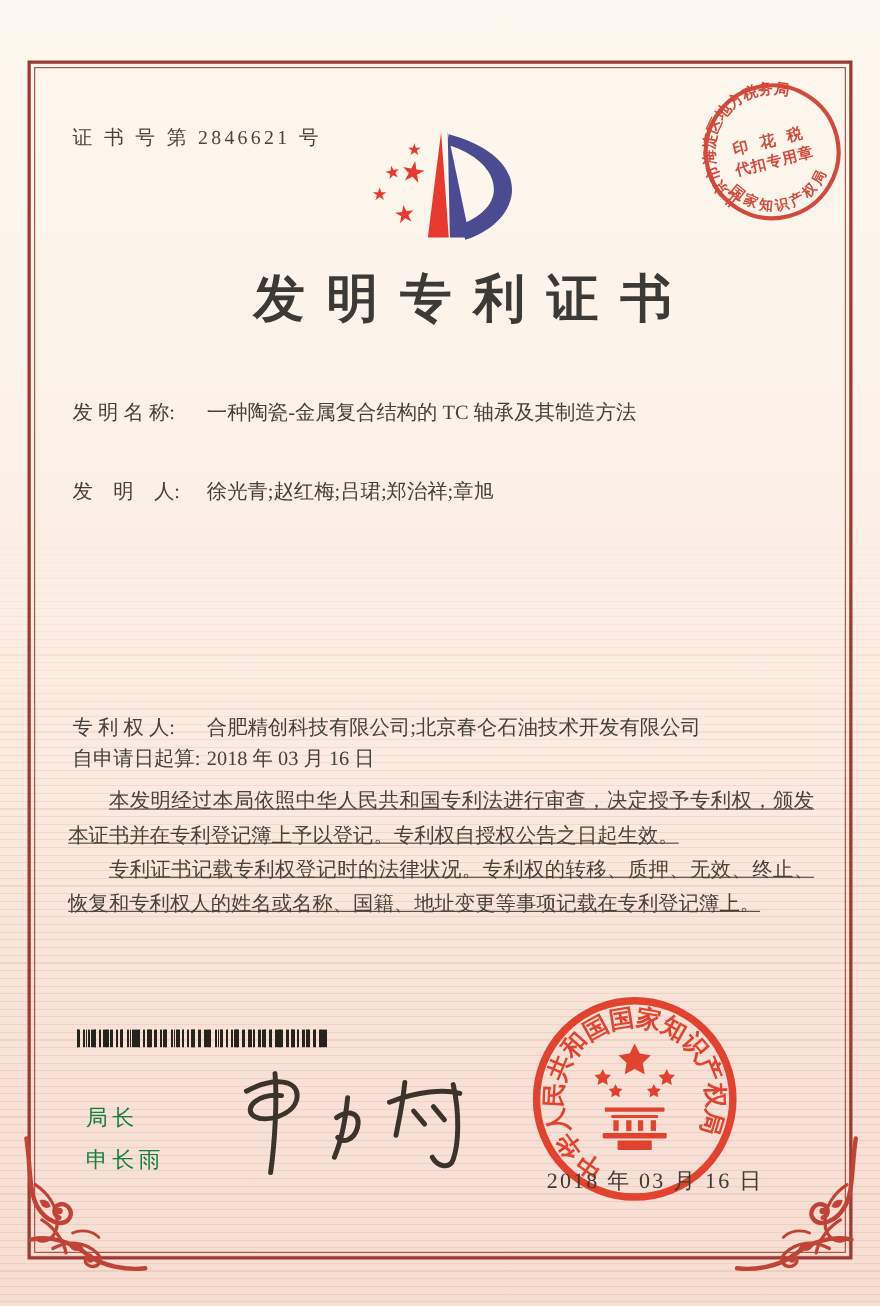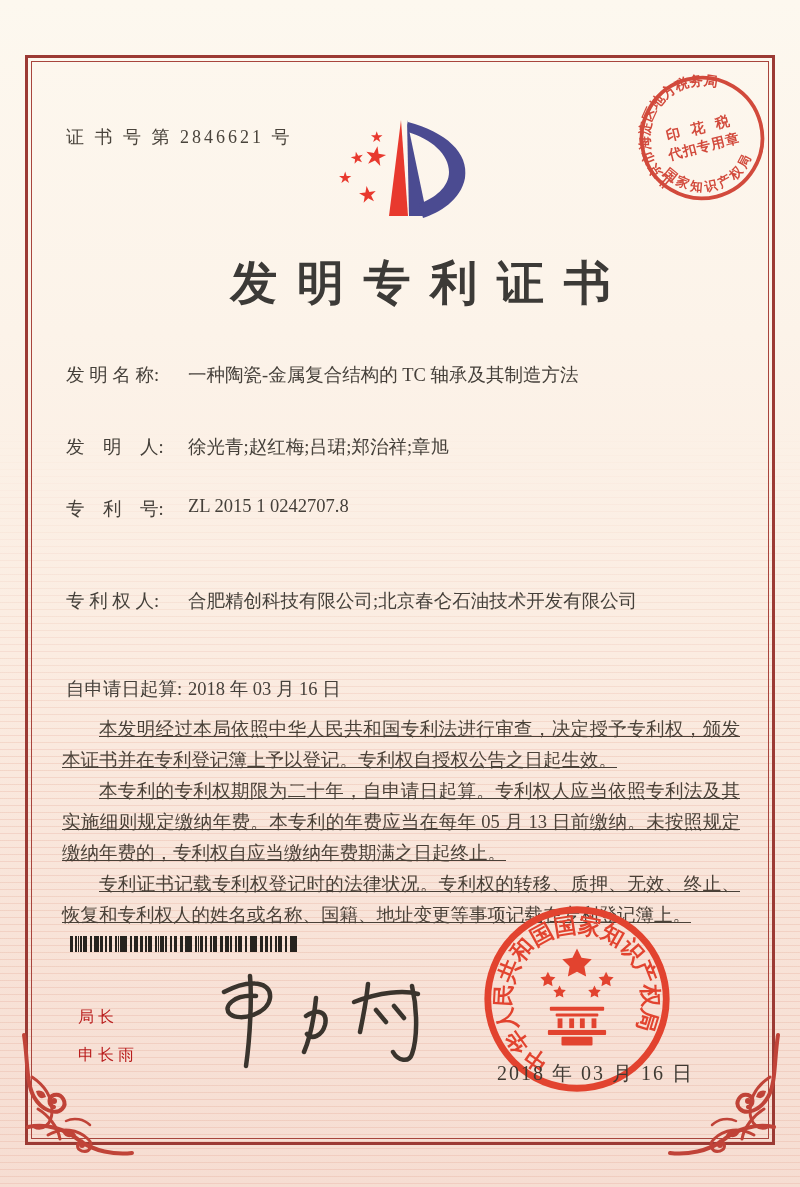--- a/index.html
+++ b/index.html
@@ -17,46 +17,46 @@
   }
   .frame-outer{
     position:absolute;left:25px;top:55px;width:750px;height:1090px;
     border:3px solid #9c3a34;box-sizing:border-box;
   }
   .frame-inner{position:absolute;inset:3px;border:1px solid #a8453d;}
   .corner-flourish{position:absolute;width:118px;height:128px;color:#c04338;}
   .corner-flourish.left{left:18px;bottom:28px;}
   .corner-flourish.right{right:16px;bottom:28px;transform:scaleX(-1);}
   .cert-number{
-    position:absolute;left:66px;top:125px;font-size:18px;letter-spacing:3px;color:#4a443c;
+    position:absolute;left:66px;top:113px;font-size:18px;letter-spacing:3px;color:#4a443c;
   }
   .logo{position:absolute;left:328px;top:92px;width:160px;height:135px;}
   .logo .star{position:absolute;color:#e8392e;line-height:1;}
   .tax-stamp{position:absolute;left:636px;top:72px;width:132px;height:132px;transform:rotate(-14deg);}
   .title{
-    position:absolute;left:0;right:0;top:240px;margin:12px;text-align:center;
+    position:absolute;left:0;right:0;top:240px;margin:0;text-align:center;
     font-size:47px;font-weight:bold;color:#3c3a37;letter-spacing:.42em;text-indent:.42em;padding-left:41px;
   }
   .field{position:absolute;left:66px;display:flex;font-size:18.5px;color:#45403a;}
   .flabel{white-space:pre;width:122px;flex:0 0 122px;}
   .fvalue{white-space:pre;}
   .paragraphs{
     position:absolute;left:62px;top:714px;width:678px;
     font-size:18.5px;line-height:31px;color:#4a4138;text-align:justify;
   }
   .paragraphs p{margin:0;text-indent:2em;text-decoration:underline;}
   .barcode{
     position:absolute;left:70px;top:936px;width:228px;height:16px;
     background-image:
       repeating-linear-gradient(90deg,#26231f 0 2px,transparent 2px 5px),
       repeating-linear-gradient(90deg,#26231f 0 1px,transparent 1px 8px),
       repeating-linear-gradient(90deg,#26231f 0 3px,transparent 3px 13px);
   }
   .signer{position:absolute;left:78px;top:998px;font-family:"Liberation Sans","DejaVu Sans",sans-serif;
-    font-size:16px;color:#b91c1c;line-height:38px;letter-spacing:4px;}
+    font-size:20px;color:#15803d;line-height:38px;letter-spacing:4px;}
   .signature{position:absolute;left:198px;top:968px;width:240px;height:110px;color:#3a342d;}
   .seal{position:absolute;left:480px;top:902px;width:194px;height:194px;color:#e2432f;}
   .seal-date{
     position:absolute;left:497px;top:1060px;font-size:20px;letter-spacing:2px;color:#3f3a33;
   }
   svg text{font-family:"Liberation Serif","DejaVu Serif",serif;}
 </style>
 </head>
 <body>
 
@@ -135,36 +135,31 @@
   <h1 class="title">发明专利证书</h1>
 
   <div class="field" style="top:362px">
     <span class="flabel">发 明 名 称:</span>
     <span class="fvalue">一种陶瓷-金属复合结构的 TC 轴承及其制造方法</span>
   </div>
   <div class="field" style="top:434px">
     <span class="flabel">发　明　人:</span>
     <span class="fvalue">徐光青;赵红梅;吕珺;郑治祥;章旭</span>
   </div>
-  <div class="field" style="top:496px">
-    <span class="flabel">专　利　号:</span>
-    <span class="fvalue">ZL 2015 1 0242707.8</span>
-  </div>
-  <div class="field" style="top:588px">
+  <div class="field" style="top:648px">
     <span class="flabel">专 利 权 人:</span>
     <span class="fvalue">合肥精创科技有限公司;北京春仑石油技术开发有限公司</span>
   </div>
   <div class="field" style="top:676px">
     <span class="flabel">自申请日起算:</span>
     <span class="fvalue">2018 年 03 月 16 日</span>
   </div>
 
   <div class="paragraphs">
     <p>本发明经过本局依照中华人民共和国专利法进行审查，决定授予专利权，颁发本证书并在专利登记簿上予以登记。专利权自授权公告之日起生效。</p>
-    <p>本专利的专利权期限为二十年，自申请日起算。专利权人应当依照专利法及其实施细则规定缴纳年费。本专利的年费应当在每年 05 月 13 日前缴纳。未按照规定缴纳年费的，专利权自应当缴纳年费期满之日起终止。</p>
     <p>专利证书记载专利权登记时的法律状况。专利权的转移、质押、无效、终止、恢复和专利权人的姓名或名称、国籍、地址变更等事项记载在专利登记簿上。</p>
   </div>
 
   <div class="barcode"></div>
 
   <div class="signer">
     <div>局长</div>
     <div>申长雨</div>
   </div>
 

